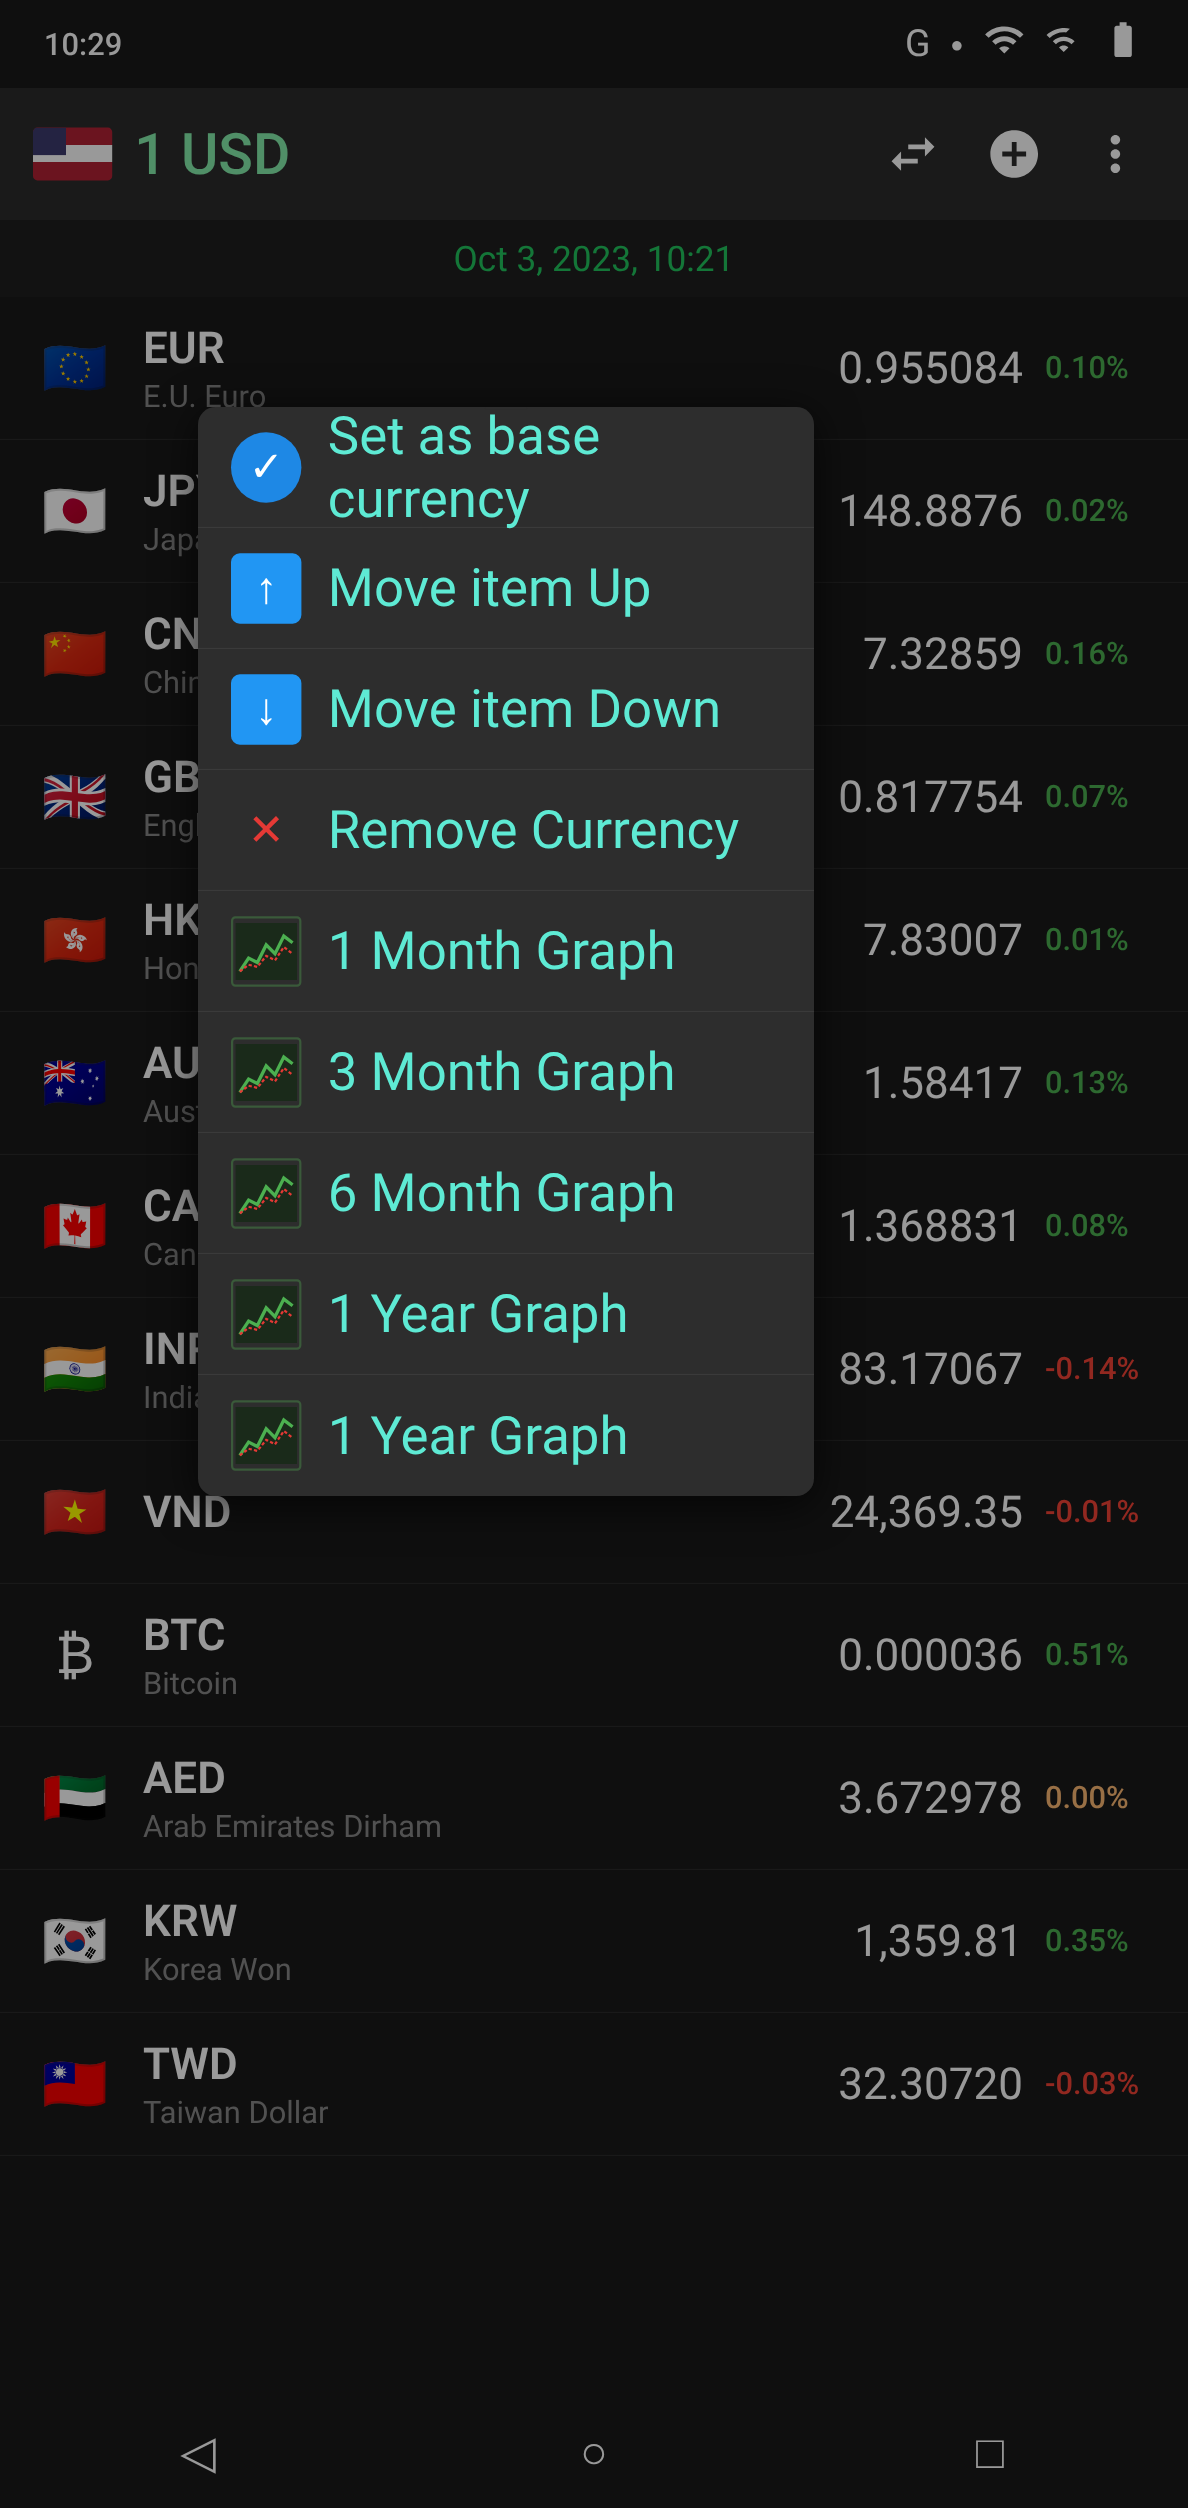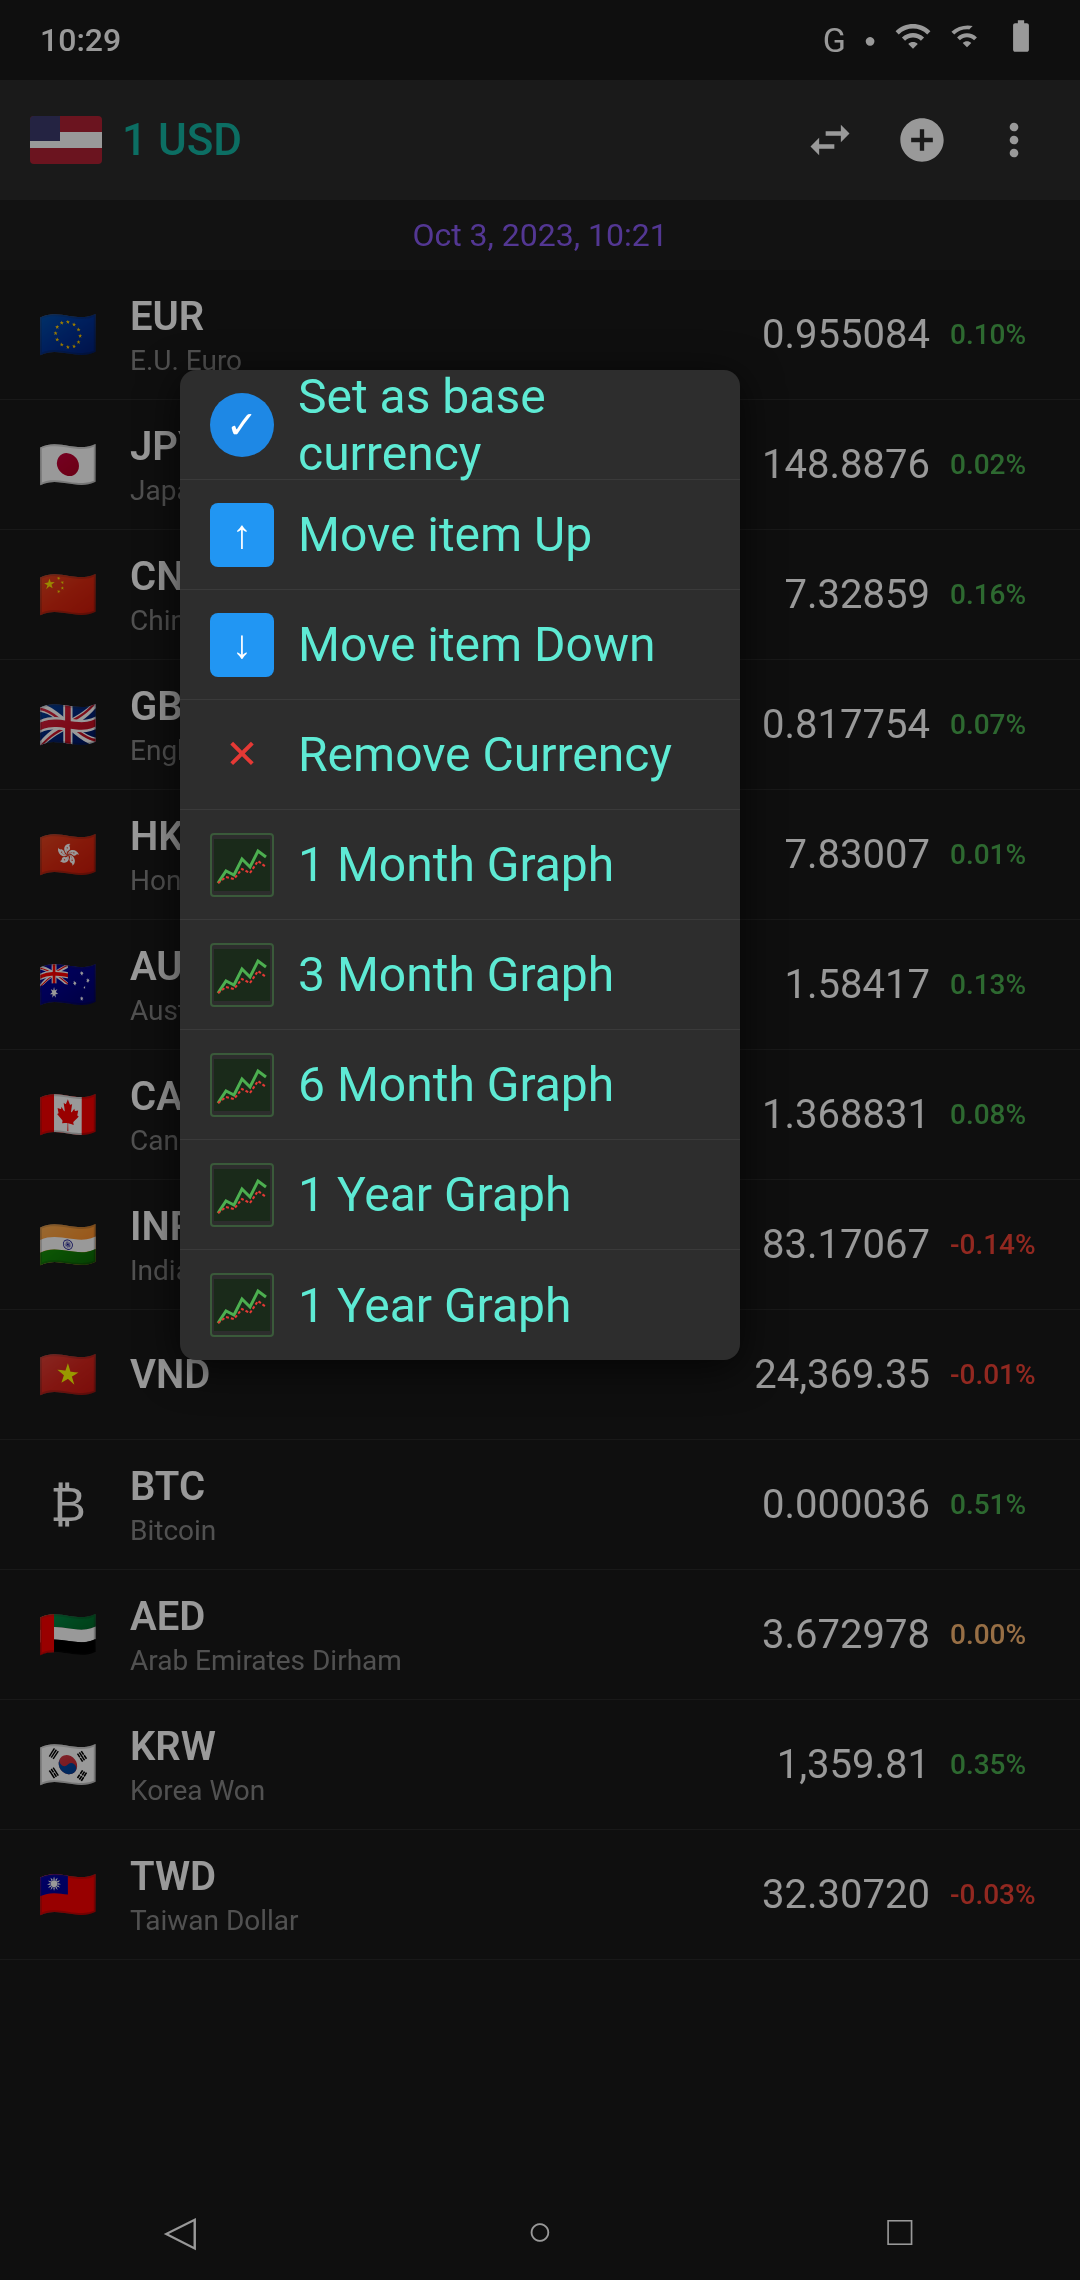--- a/index.html
+++ b/index.html
@@ -17,21 +17,21 @@
     
     .status-bar {
       height: 80px;
       background: #1a1a1a;
       display: flex;
       align-items: center;
       justify-content: space-between;
       padding: 0 40px;
     }
     .status-time {
-      font-size: 32px;
+      font-size: 28px;
       font-weight: 500;
       color: #fff;
     }
     .status-icons {
       display: flex;
       align-items: center;
       gap: 18px;
     }
     .status-icon {
       color: #fff;
@@ -57,24 +57,24 @@
       flex-shrink: 0;
     }
     .toolbar-flag::after {
       content: '';
       position: absolute;
       left: 0; top: 0;
       width: 30px; height: 25px;
       background: #3C3B6E;
     }
     .toolbar-title {
-      font-size: 44px;
+      font-size: 52px;
       font-weight: 500;
       flex: 1;
-      color: #14b8a6;
+      color: #86efac;
     }
     .toolbar-btn {
       width: 72px;
       height: 72px;
       display: flex;
       align-items: center;
       justify-content: center;
       color: #fff;
       font-size: 36px;
       cursor: pointer;
@@ -84,21 +84,21 @@
     
     .date-bar {
       height: 70px;
       background: #1e1e1e;
       display: flex;
       align-items: center;
       justify-content: center;
     }
     .date-text {
       font-size: 32px;
-      color: #8b5cf6;
+      color: #22c55e;
     }
 
     
     .currency-list {
       background: #1a1a1a;
     }
     .currency-item {
       height: 130px;
       display: flex;
       align-items: center;

